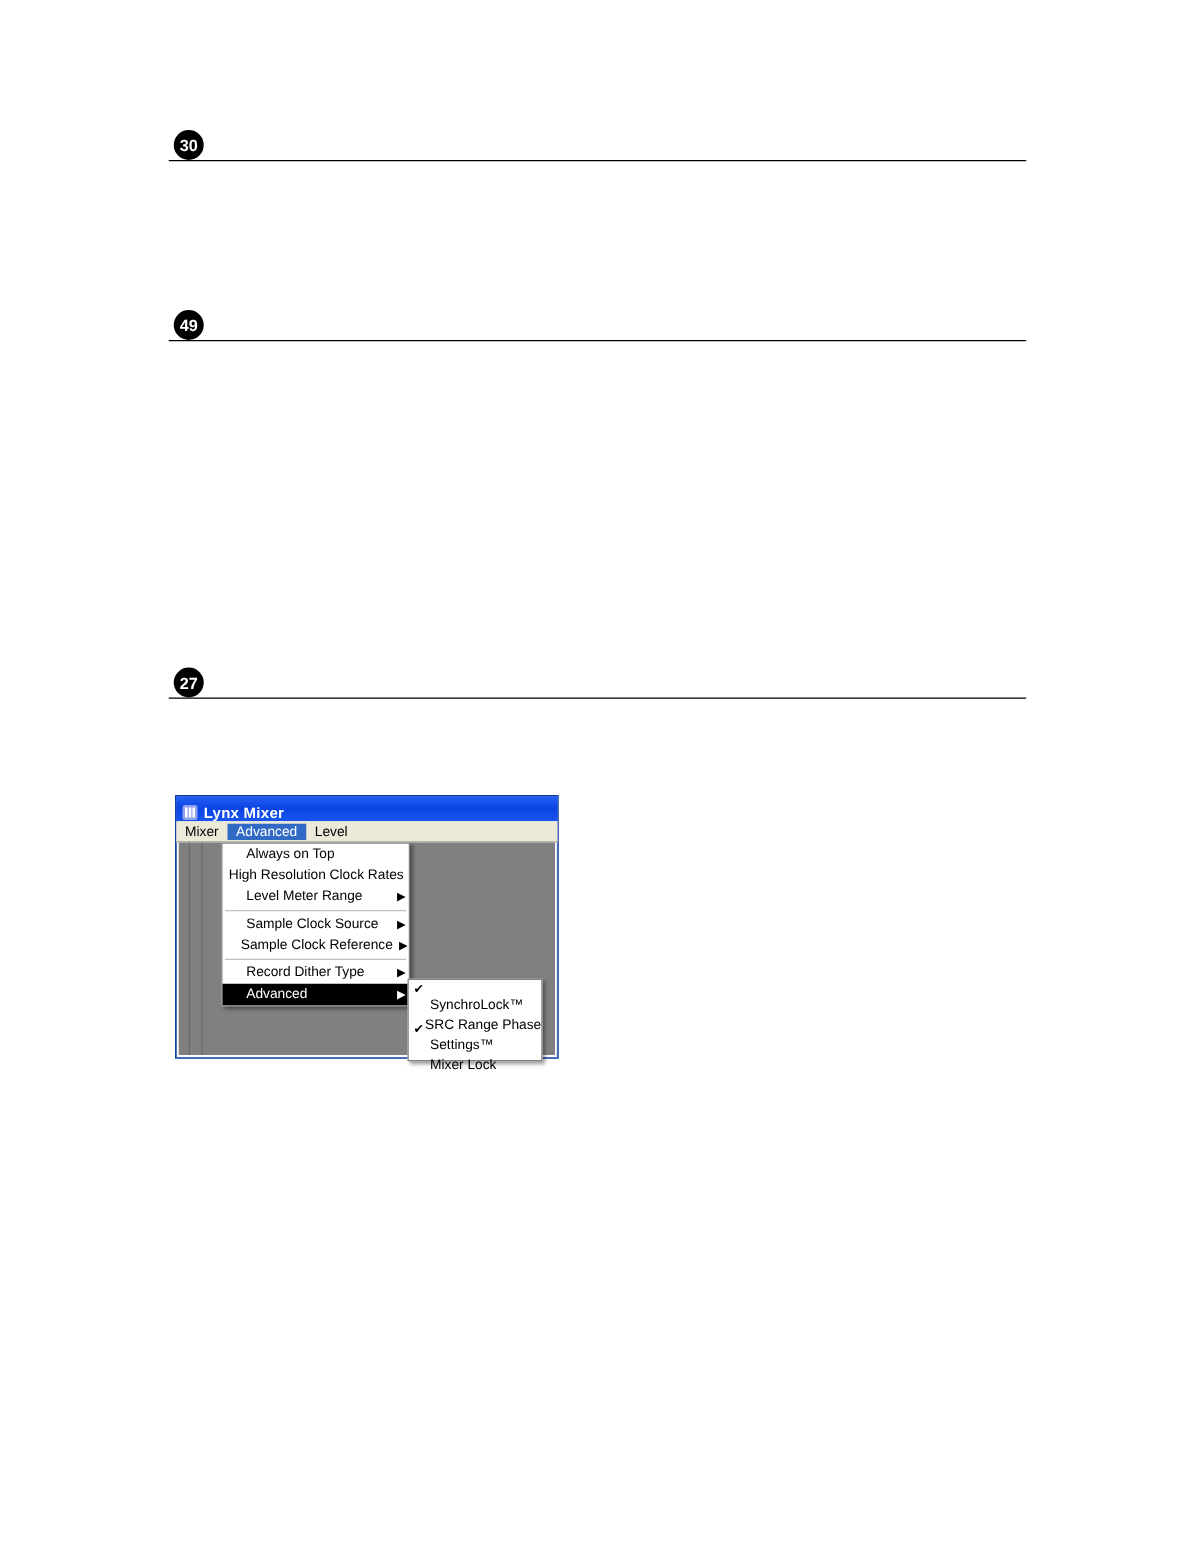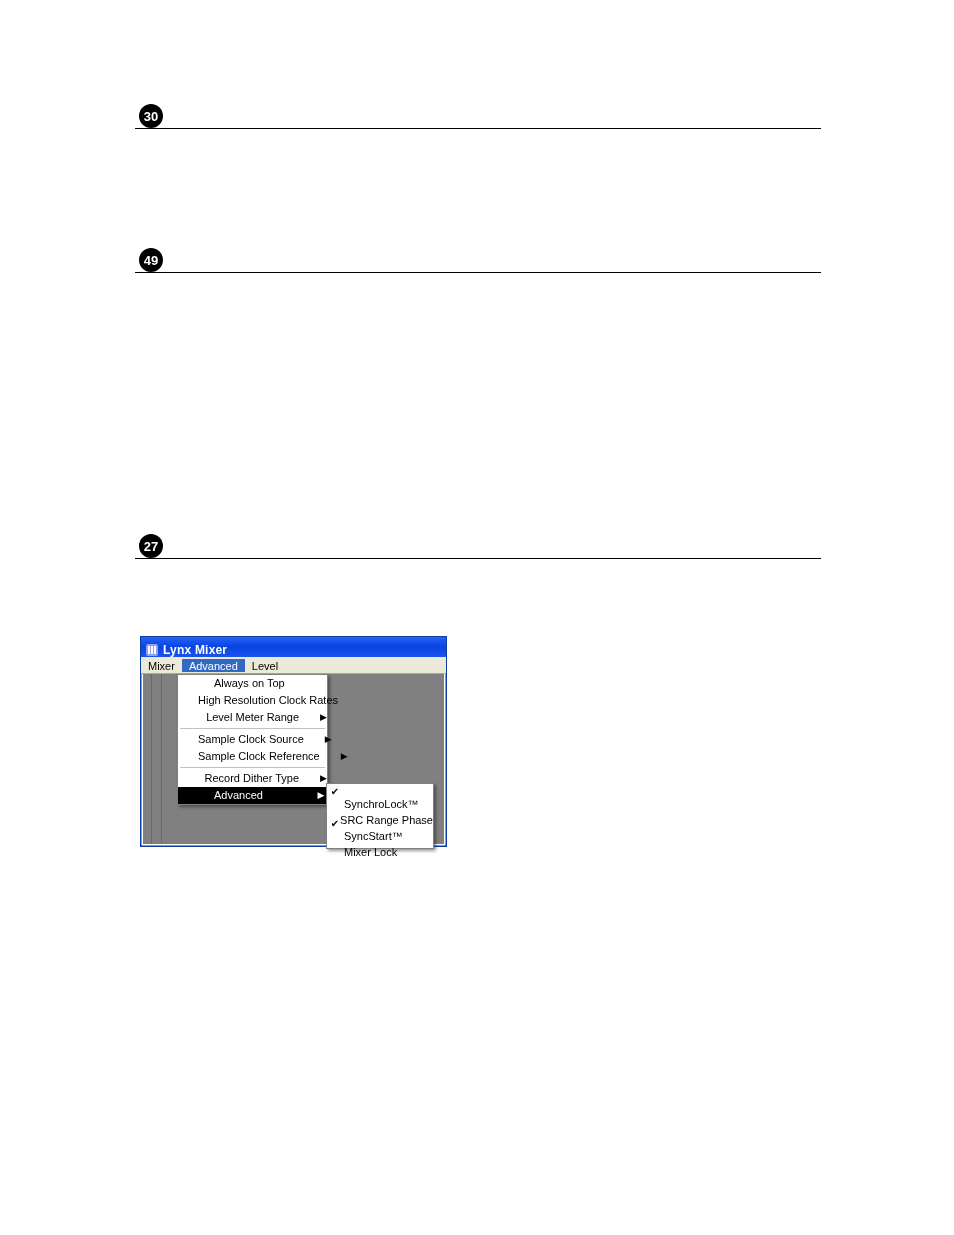--- a/index.html
+++ b/index.html
@@ -111,21 +111,20 @@
       border: 1px solid #808080;
       box-shadow: 2px 2px 3px rgba(0,0,0,.4);
       font-size: 11px;
       color: #000;
     }
     .popup-settings .row {
       display: flex;
       align-items: flex-start;
       height: 17px;
       position: relative;
-      gap: 17px;
     }
     .popup-settings .left {
       width: 16px;
       height: 100%;
       background: transparent;
     }
     .popup-settings .label {
       flex: 1;
       padding-left: 3px;
       padding-right: 4px;
@@ -262,20 +261,20 @@
     <div class="row">
       <span class="check">✔</span>
       <span class="label">SynchroLock™</span>
     </div>
     <div class="row">
       <span class="check"></span>
       <span class="label">SRC Range Phase</span>
     </div>
     <div class="row">
       <span class="check">✔</span>
-      <span class="label">SyncStart™</span>
+      <span class="label">Settings™</span>
     </div>
     <div class="row">
       <span class="check"></span>
       <span class="label">Mixer Lock</span>
     </div>
   </div>
 </div>
 
 </body></html>

